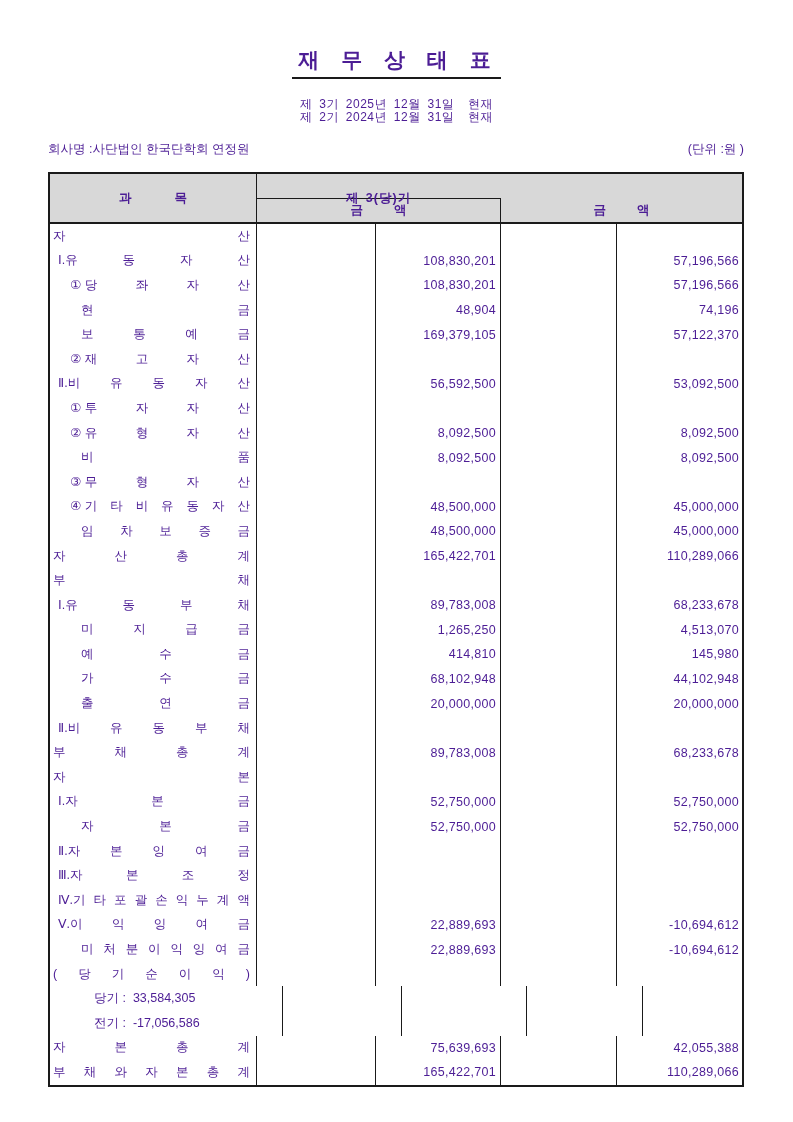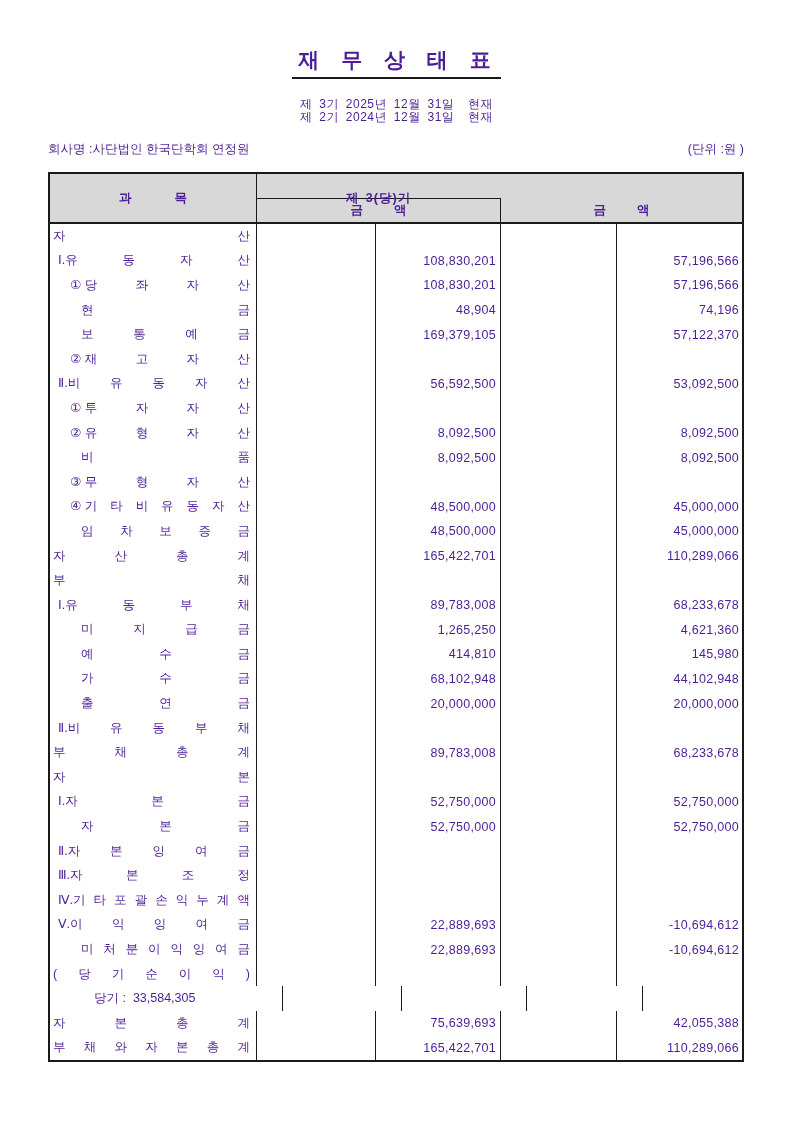--- a/index.html
+++ b/index.html
@@ -316,21 +316,21 @@
             <div class="lbl-just">
               <span>미</span>
               <span>지</span>
               <span>급</span>
               <span>금</span>
             </div>
           </div>
           <div class="c c-sub1"></div>
           <div class="c c-amt1">1,265,250</div>
           <div class="c c-sub2"></div>
-          <div class="c c-amt2">4,621,360</div>
+          <div class="c c-amt2">4,513,070</div>
         </div>
         <div class="row">
           <div class="c c-label ind3">
             <div class="lbl-just">
               <span>예</span>
               <span>수</span>
               <span>금</span>
             </div>
           </div>
           <div class="c c-sub1"></div>
@@ -532,20 +532,29 @@
         <div class="row">
           <div class="c c-label indn">
             <span class="lbl-plain">당기 :  33,584,305</span>
           </div>
           <div class="c c-sub1"></div>
           <div class="c c-amt1"></div>
           <div class="c c-sub2"></div>
           <div class="c c-amt2"></div>
         </div>
         <div class="row">
+          <div class="c c-label indn">
+            <span class="lbl-plain">전기 :  -17,056,586</span>
+          </div>
+          <div class="c c-sub1"></div>
+          <div class="c c-amt1"></div>
+          <div class="c c-sub2"></div>
+          <div class="c c-amt2"></div>
+        </div>
+        <div class="row">
           <div class="c c-label ind0">
             <div class="lbl-just">
               <span>자</span>
               <span>본</span>
               <span>총</span>
               <span>계</span>
             </div>
           </div>
           <div class="c c-sub1"></div>
           <div class="c c-amt1">75,639,693</div>

